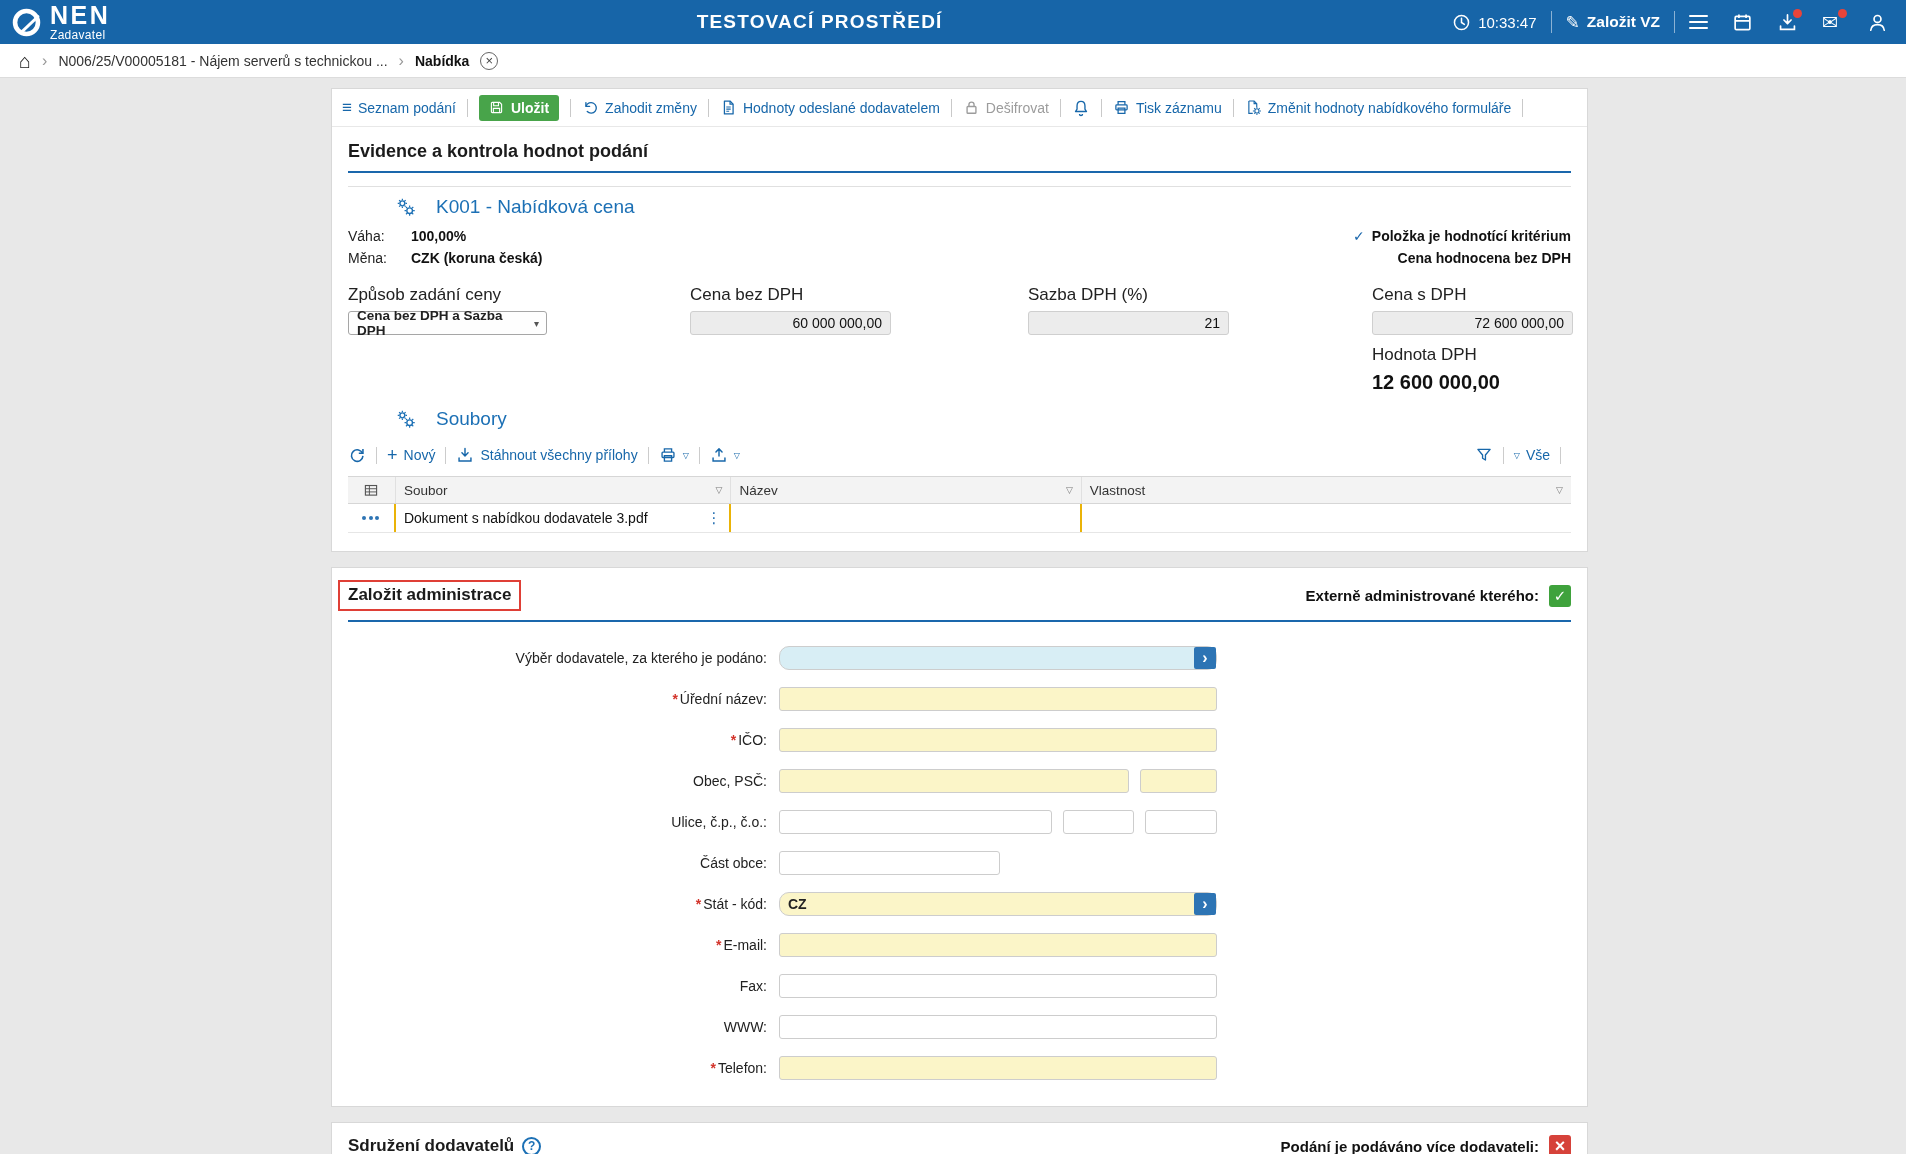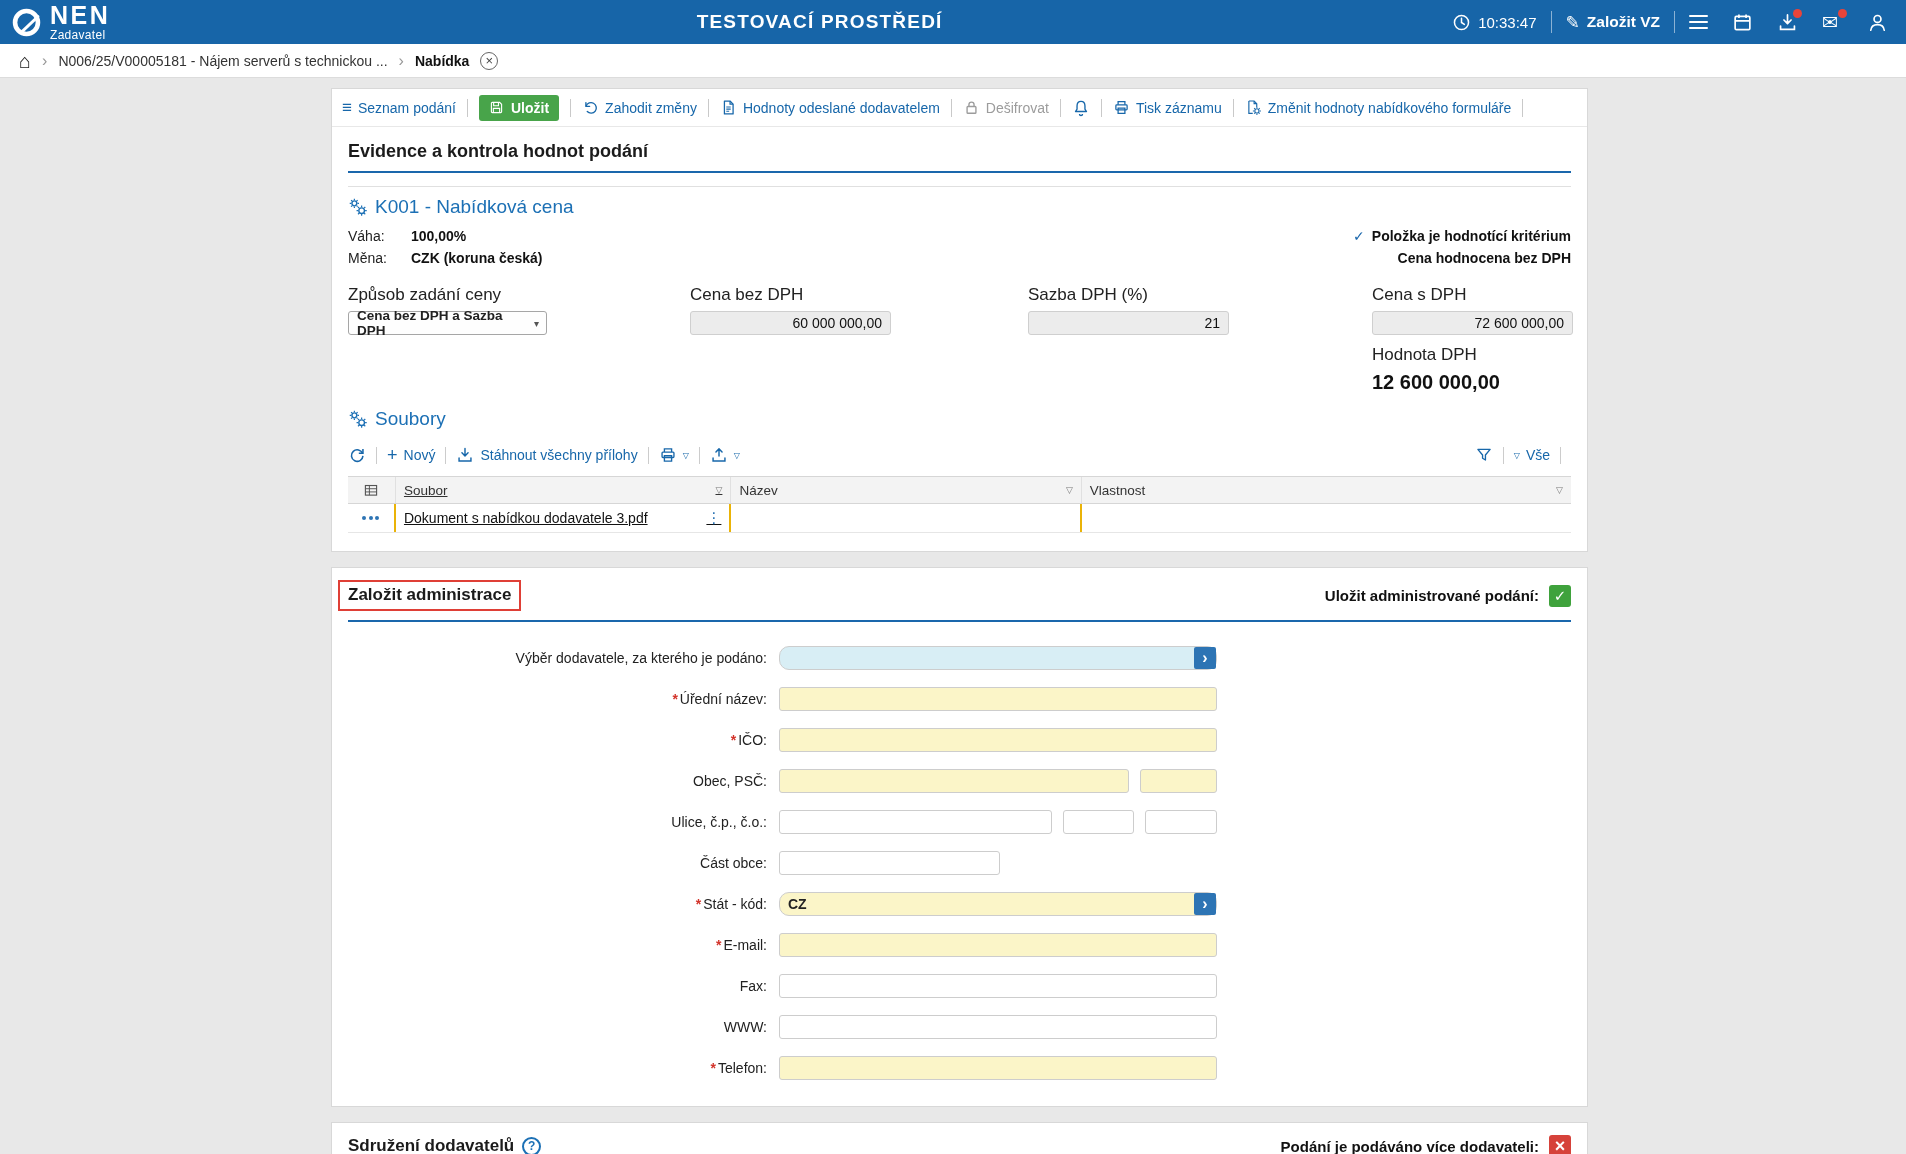--- a/index.html
+++ b/index.html
@@ -51,21 +51,21 @@
   .cmd-sep { width:1px; height:18px; background:#C9C9C9; margin:0 11px; flex:none; }
   .btn-green { background:#48A44A; color:#fff; font-weight:bold; border-radius:3px; padding:5px 10px; display:flex; gap:7px; align-items:center; cursor:pointer; }
   .btn-green .ic { width:15px; height:15px; }
   .list-glyph { font-size:17px; line-height:1; }
   .bell-only .ic { width:18px; height:18px; }
 
   .page-title { font-size:18px; font-weight:bold; color:#1B1B1B; padding:14px 16px 9px; }
   .blue-rule { height:2px; background:#1A67AC; margin:0 16px; }
   .thin-rule { height:1px; background:#E0E0E0; margin:13px 16px 0; }
 
-  .sec-head { display:flex; align-items:center; gap:7px; color:#1C70B5; font-size:19px; padding:9px 16px 7px; }
+  .sec-head { display:flex; align-items:center; gap:20px; color:#1C70B5; font-size:19px; padding:9px 16px 7px;margin-left:48px; }
   .sec-head .ic { width:20px; height:20px; }
 
   .meta-row { display:flex; align-items:center; padding:3px 16px; font-size:14px; }
   .meta-label { width:63px; color:#222; }
   .meta-value { font-weight:bold; color:#111; }
   .meta-right { margin-left:auto; font-weight:bold; color:#111; display:flex; gap:7px; align-items:center; }
   .check-blue { color:#1A67AC; font-weight:bold; }
 
   .k-grid { position:relative; height:112px; margin:16px 16px 2px; }
   .k-col { position:absolute; top:0; }
@@ -82,21 +82,21 @@
   .fb-link .ic, .fb-ic .ic { width:18px; height:18px; }
   .plus-glyph { font-size:18px; line-height:1; }
   .mini-caret { font-size:8px; color:#1767AA; }
   .fb-right { margin-left:auto; display:flex; align-items:center; }
 
   .tbl { margin:0 16px; }
   .tbl-head { display:flex; height:28px; background:#F3F3F3; border-top:1px solid #D6D6D6; border-bottom:1px solid #D6D6D6; align-items:stretch; font-size:13.5px; color:#333; }
   .th { display:flex; align-items:center; padding:0 8px; border-right:1px solid #E0E0E0; }
   .th:last-child { border-right:none; }
   .w-ic { width:48px; justify-content:center; }
-  .w-s { width:336px;text-decoration:underline; }
+  .w-s { width:336px; }
   .w-n { width:351px; }
   .w-v { width:490px; }
   .fcaret { margin-left:auto; font-size:9px; color:#777; cursor:pointer; }
   .th-grid { color:#555; } .th-grid .ic { width:16px; height:16px; }
   .tbl-row { display:flex; height:29px; align-items:stretch; border-bottom:1px solid #E6E6E6; font-size:14px; color:#111; cursor:pointer; }
   .td { display:flex; align-items:center; padding:0 8px; border-right:2px solid #eab308; }
   .td:last-child { border-right:none; }
   .ooo { display:flex; gap:2.5px; cursor:pointer; }
   .ooo i { width:4px; height:4px; border-radius:50%; background:#2D74B4; }
   .kebab { margin-left:auto; color:#2D74B4; font-size:15px; cursor:pointer; }
@@ -465,21 +465,21 @@
         <div class="td w-v"></div>
       </div>
     </div>
     <div class="panel-pad"></div>
   </section>
 
   <section class="panel">
     <div class="panel-head">
       <span class="red-box">Založit administrace</span>
       <span class="head-flag">
-        <span>Uložit administrované podání:</span>
+        <span>Externě administrované kterého:</span>
         <span class="chk chk-green">
             <span>✓</span>
           </span>
       </span>
     </div>
     <div class="blue-rule"></div>
 
     <div class="ext-form">
 
       <div class="ext-row">

